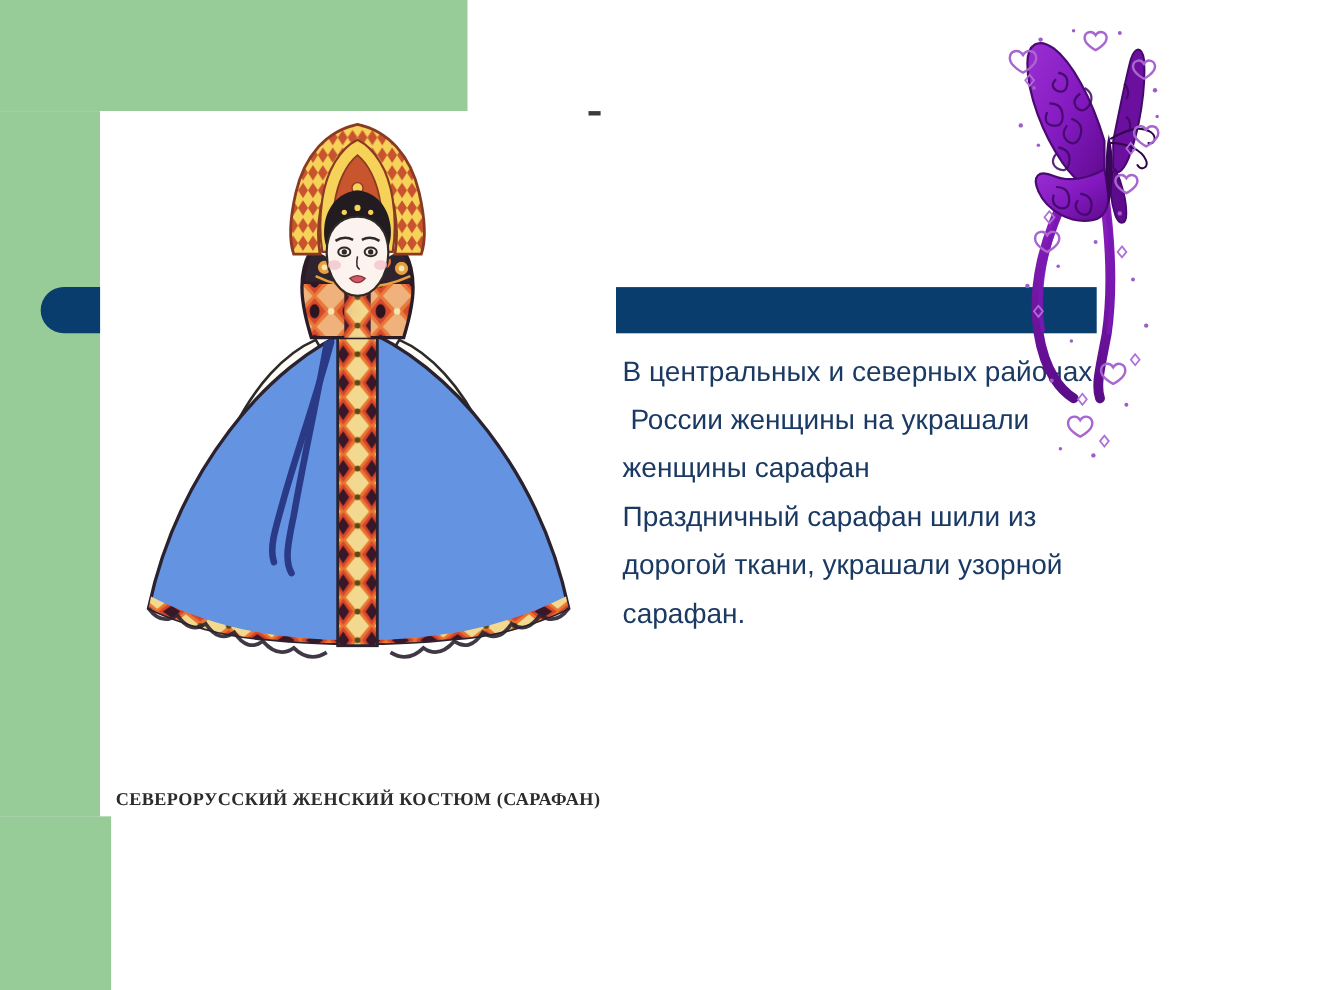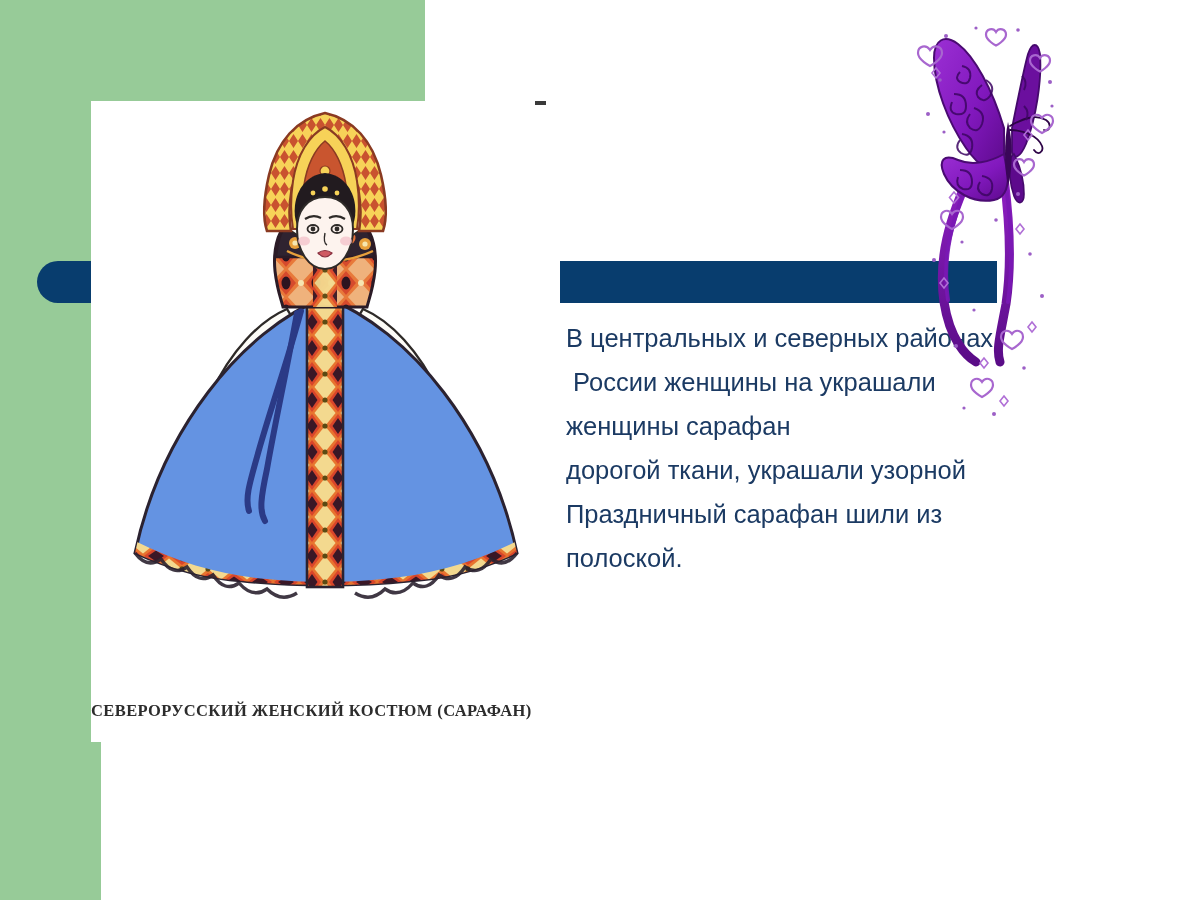--- a/index.html
+++ b/index.html
@@ -72,22 +72,23 @@
   .costume {
     position: absolute;
     left: 0; top: 0;
     width: 469px; height: 600px;
   }
   .costume svg { display: block; width: 100%; height: 100%; }
 
   
   .caption {
     position: absolute;
-    left: 0; top: 600px;
+    left: 0; top: 616px;
     width: 469px;
+    text-align: center;
     font-family: "Liberation Serif", serif;
     font-size: 16.5px;
     font-weight: 700;
     letter-spacing: 0.4px;
     color: #2c2c2c;
     white-space: nowrap;
   }
 
   
   .body-text {
@@ -346,23 +347,23 @@
 
     <div class="caption">СЕВЕРОРУССКИЙ ЖЕНСКИЙ КОСТЮМ   (САРАФАН)</div>
   </div>
 
   <div class="tick-mark"></div>
 
   <div class="body-text">
     <span class="ln">В центральных и северных районах</span>
     <span class="ln"> России женщины на украшали</span>
     <span class="ln">женщины сарафан</span>
+    <span class="ln">Праздничный сарафан шили из</span>
     <span class="ln">дорогой ткани, украшали узорной</span>
-    <span class="ln">Праздничный сарафан шили из</span>
-    <span class="ln">полоской.</span>
+    <span class="ln">сарафан.</span>
   </div>
 
   <div class="butterfly">
     <svg viewBox="0 0 210 420" xmlns="http://www.w3.org/2000/svg">
       <defs>
         <linearGradient id="wingGrad" x1="0" y1="0" x2="1" y2="1">
           <stop offset="0%" stop-color="#9b2fd4"></stop>
           <stop offset="55%" stop-color="#8118bd"></stop>
           <stop offset="100%" stop-color="#5d0a8c"></stop>
         </linearGradient>

